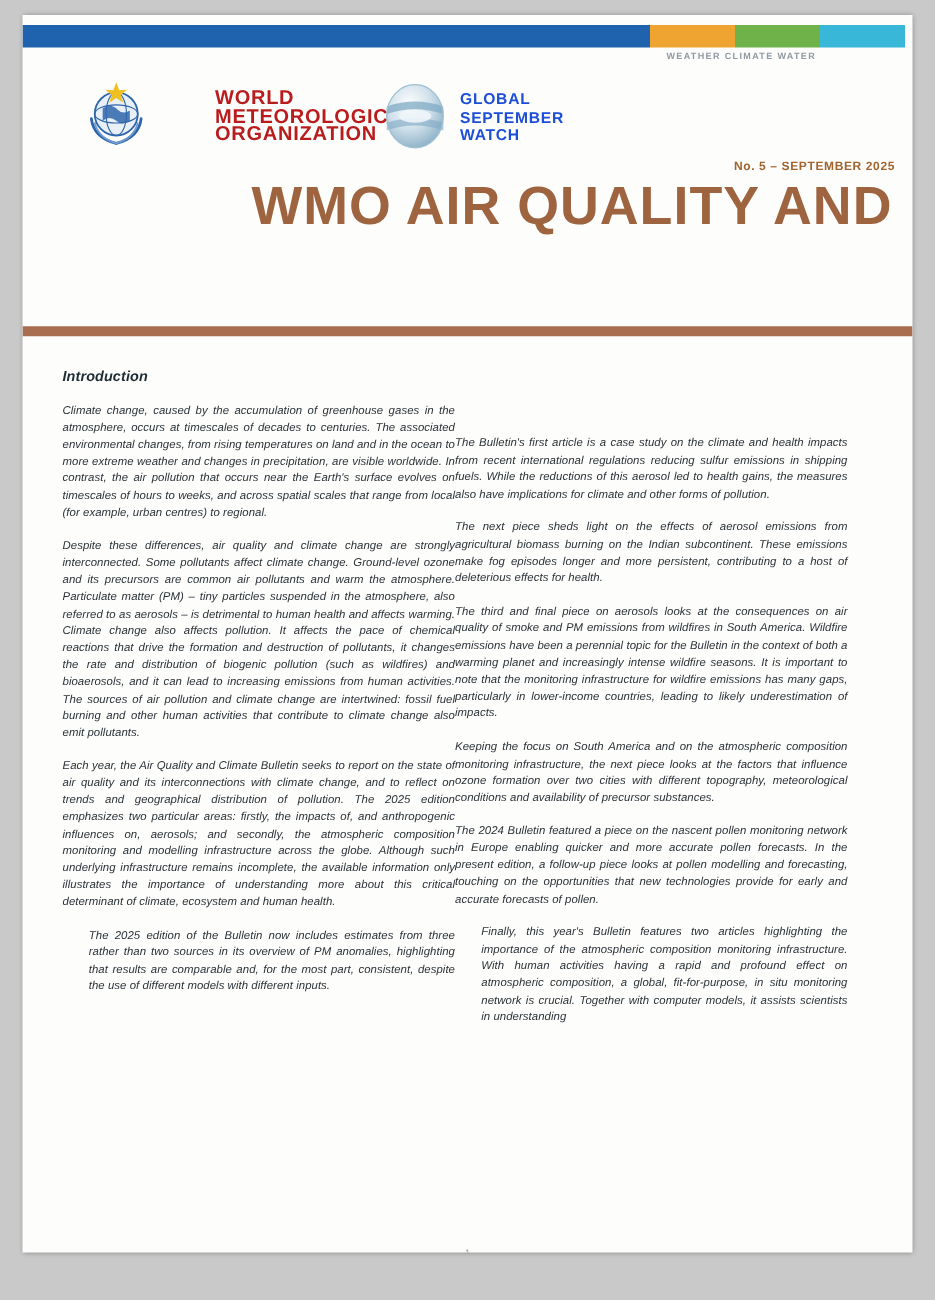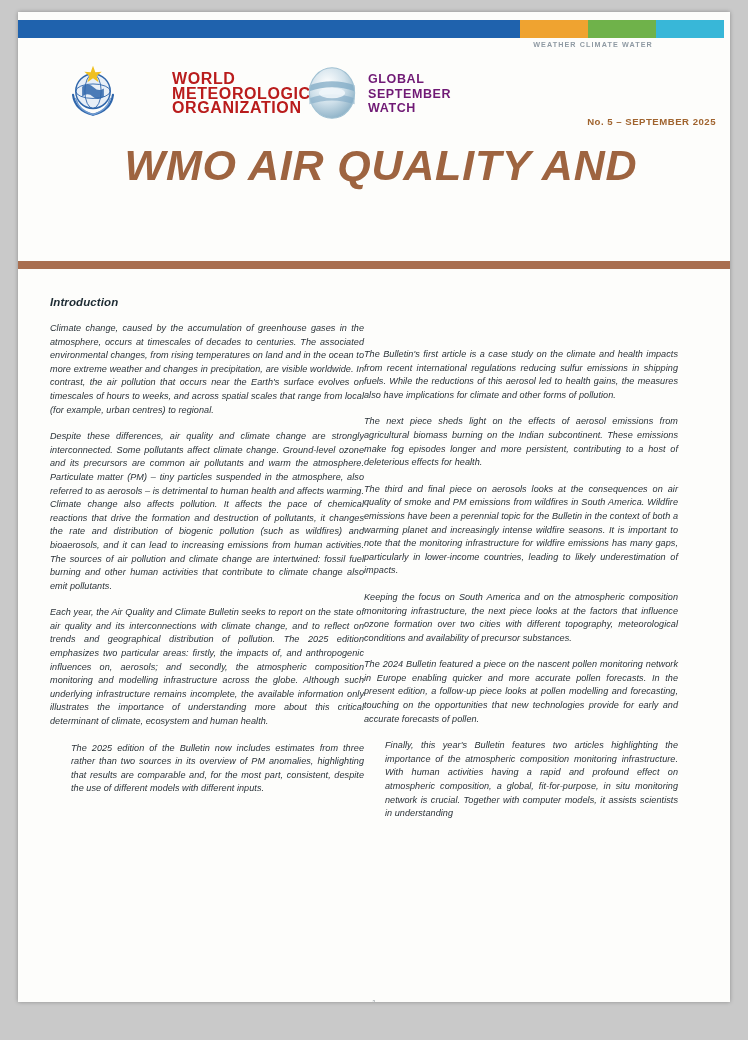--- a/index.html
+++ b/index.html
@@ -84,48 +84,47 @@
     width: 56px;
     height: 54px;
   }
   .gaw-text {
     position: absolute;
     left: 350px;
     top: 10px;
     font-size: 12.5px;
     line-height: 14.5px;
     letter-spacing: 0.6px;
-    color: #701a75;
+    color: #1d4ed8;
     font-weight: 600;
   }
 
   .issue-line {
     position: absolute;
     right: 14px;
-    top: 104px;
+    top: 116px;
     font-size: 9.6px;
     letter-spacing: 0.5px;
     color: #a0642f;
     font-weight: 700;
     white-space: nowrap;
   }
 
   
   .title {
     position: absolute;
     left: 30px;
     top: 128px;
     width: 666px;
-    text-align: center;
+    text-align: right;
     font-size: 43px;
     line-height: 50px;
     font-weight: 700;
     letter-spacing: 0.8px;
     color: #9e6440;
-    font-style: italic;
   }
   .title .l1 { display: block; }
   .title .l2 { display: block; }
 
   .divider {
     position: absolute;
     left: 0px;
     top: 249px;
     width: 712px;
     height: 8px;

